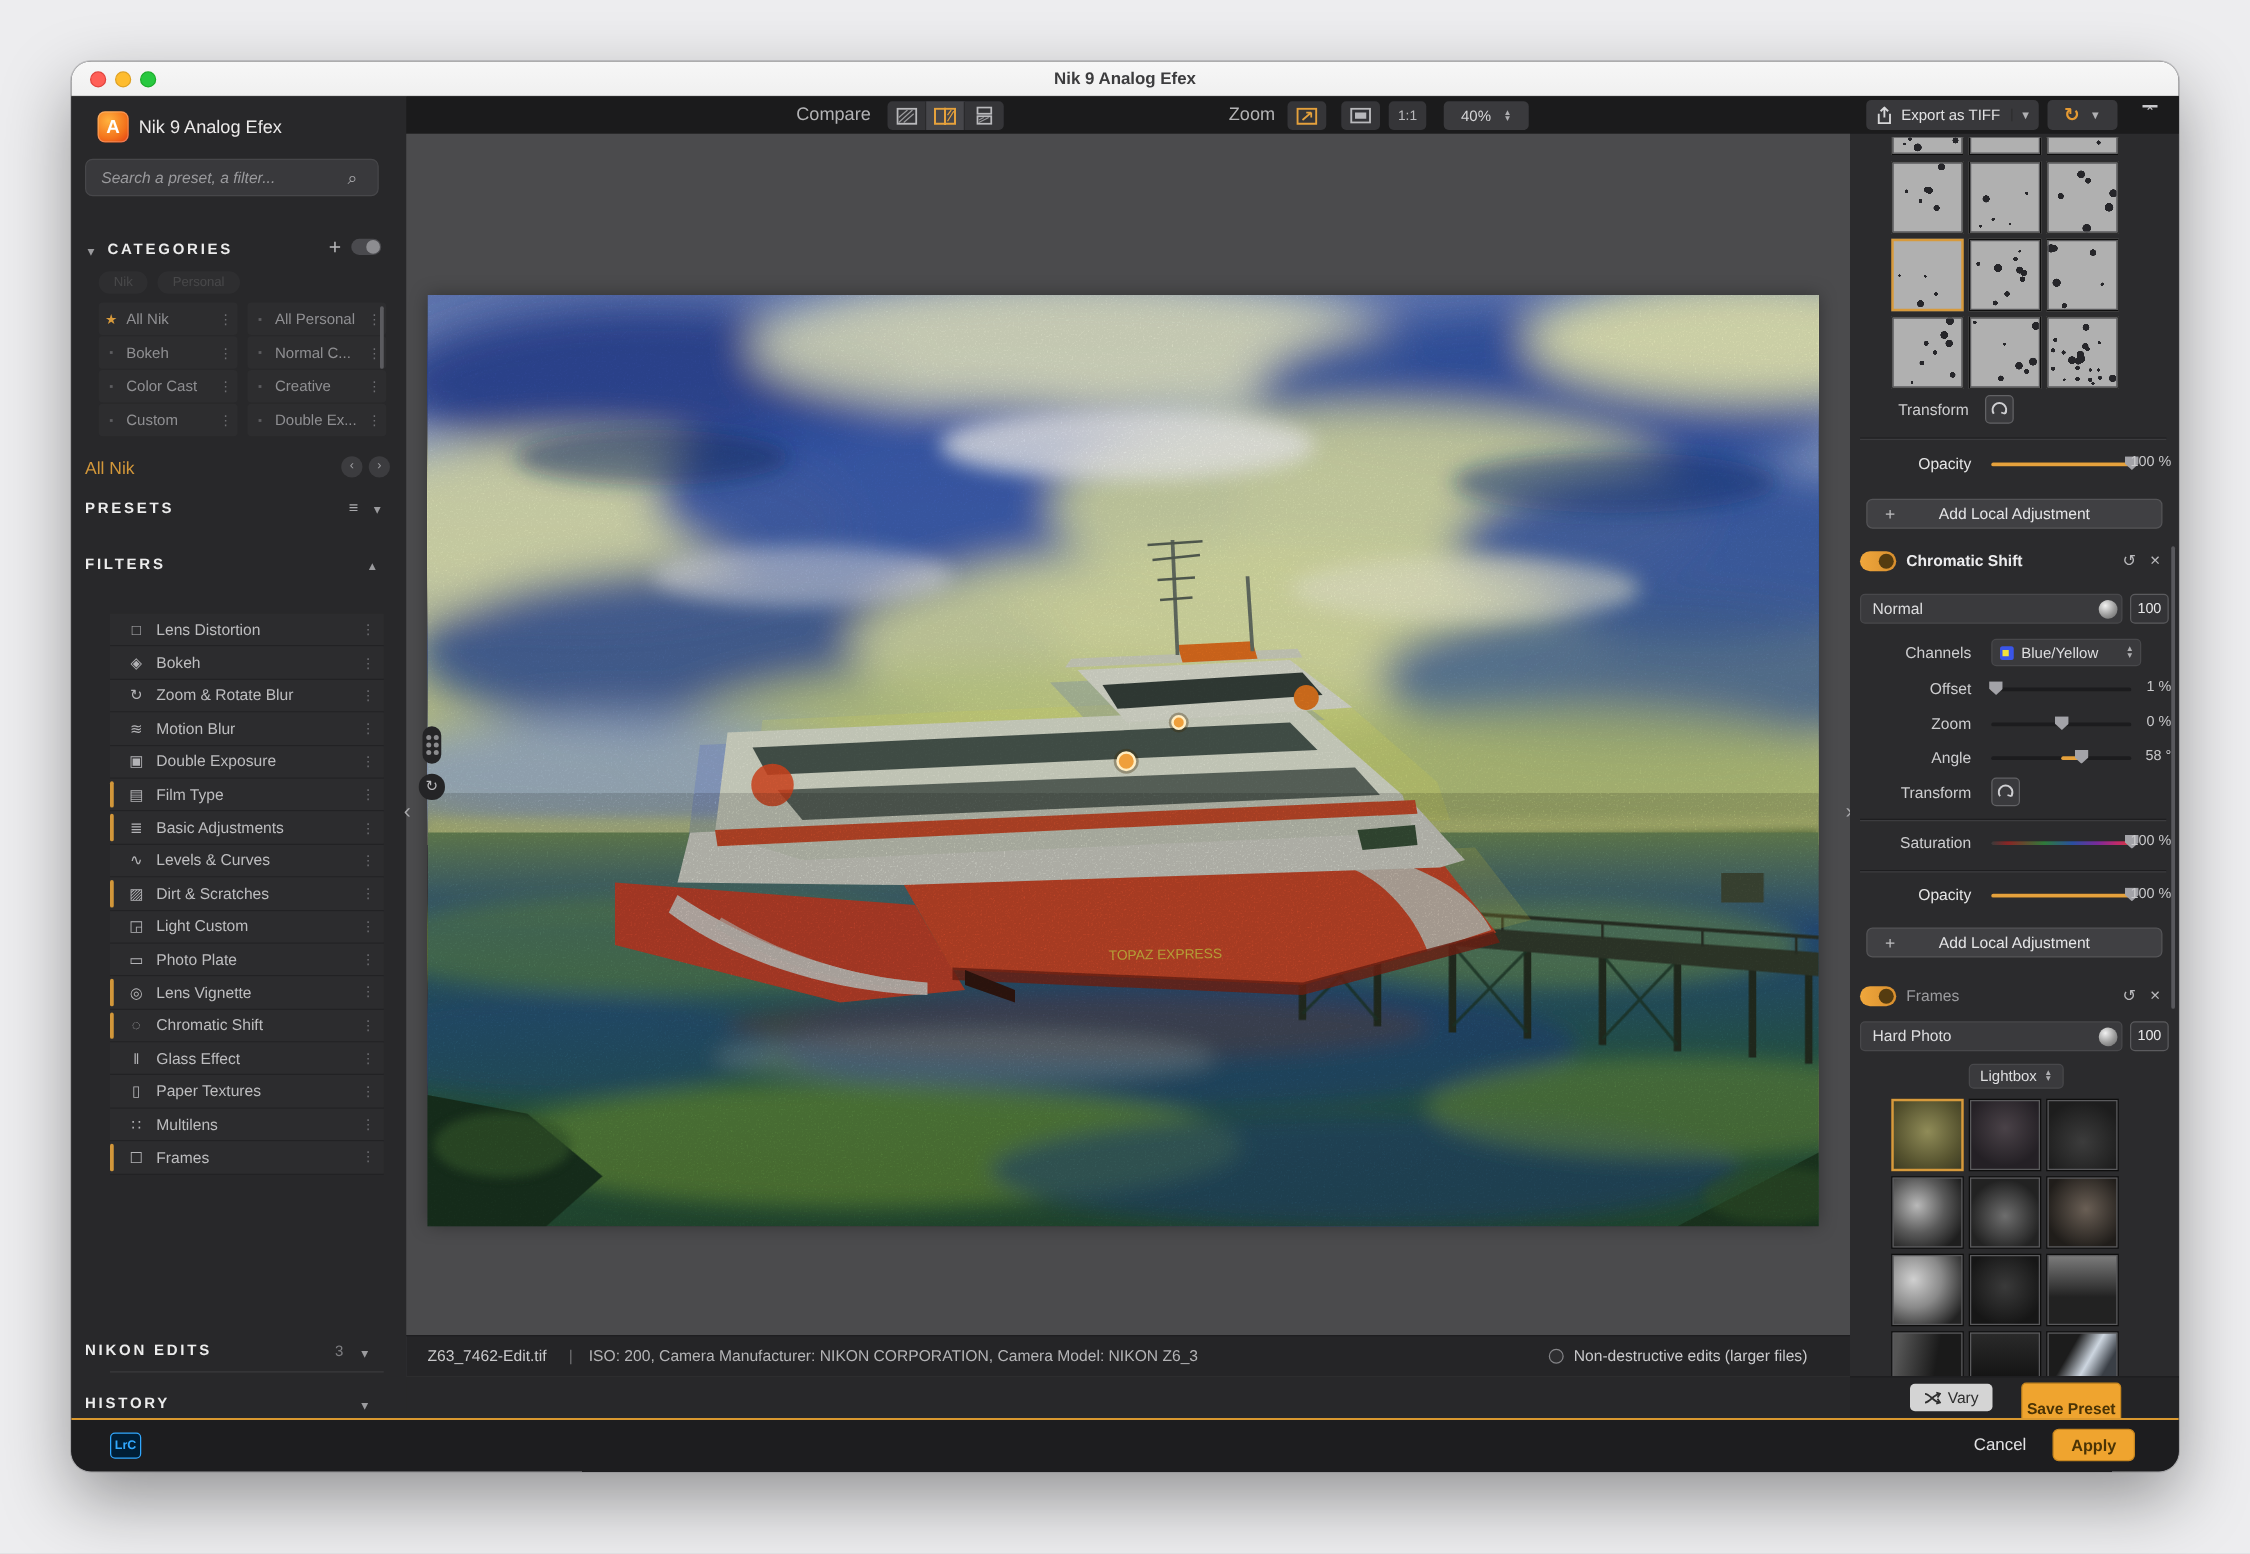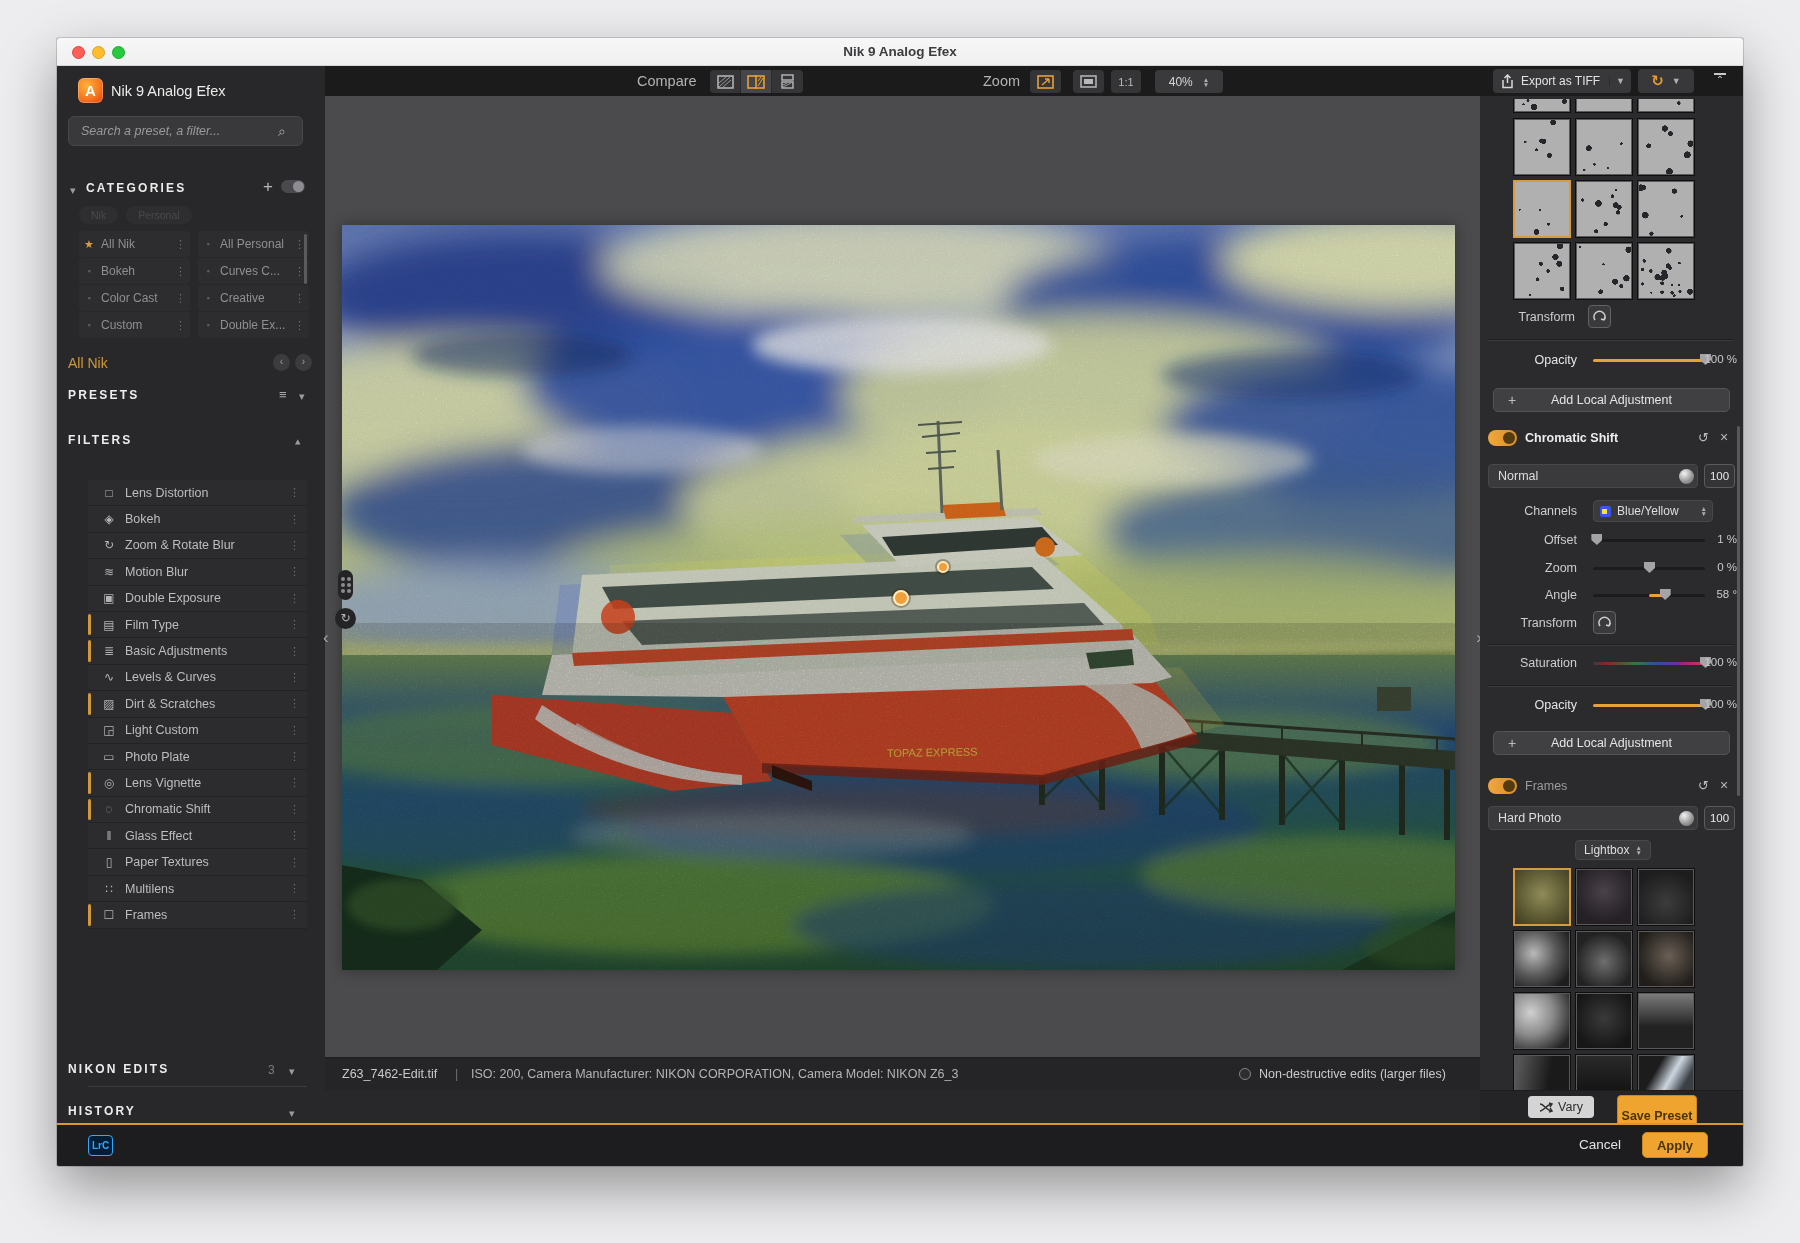--- a/index.html
+++ b/index.html
@@ -1,17 +1,17 @@
 <!DOCTYPE html>
 <html><head>
 <meta charset="utf-8">
 <style>
   html,body{margin:0;padding:0;width:1800px;height:1243px;background:#ededef;font-family:"Liberation Sans","DejaVu Sans",sans-serif;-webkit-font-smoothing:antialiased;overflow:hidden}
   *{box-sizing:border-box}
-  .window{position:absolute;left:57px;top:38px;width:1686px;height:1128px;border-radius:2px;overflow:hidden;background:#28282a;box-shadow:0 22px 55px rgba(0,0,0,.38),0 0 0 1px #c9c9cc}
+  .window{position:absolute;left:57px;top:49px;width:1686px;height:1128px;border-radius:16px;overflow:hidden;background:#28282a;box-shadow:0 22px 55px rgba(0,0,0,.38),0 0 0 1px #c9c9cc}
   
   .titlebar{position:absolute;left:0;top:0;right:0;height:28px;background:linear-gradient(#f7f7f7,#f0f0f0);border-bottom:1px solid #d6d6d6}
   .tl{position:absolute;top:8px;width:13px;height:13px;border-radius:50%}
   .tl.r{left:15px;background:#ff5f57;border:1px solid #e0443e}
   .tl.y{left:35px;background:#febc2e;border:1px solid #dea123}
   .tl.g{left:55px;background:#28c840;border:1px solid #1dad2b}
   .wtitle{position:absolute;left:0;right:0;top:6px;text-align:center;font-size:13.5px;font-weight:bold;color:#3c3c3e}
   
   .sidebar{position:absolute;left:0;top:28px;width:268px;bottom:43px;background:#28282a}
   .logo{position:absolute;left:21px;top:12px;width:25px;height:25px;border-radius:6px;background:radial-gradient(circle at 35% 30%,#ffb23e,#f4731c 60%,#e23a14);display:flex;align-items:center;justify-content:center;color:#fff;font-weight:bold;font-size:15px;box-shadow:inset 0 0 0 1px rgba(255,255,255,.25)}
@@ -181,21 +181,21 @@
           <span class="clabel">All Personal</span>
           <span class="kebab">⋮</span>
         </div>
         <div class="catitem">
           <span class="cicon ">▪</span>
           <span class="clabel">Bokeh</span>
           <span class="kebab">⋮</span>
         </div>
         <div class="catitem">
           <span class="cicon ">▪</span>
-          <span class="clabel">Curves C...</span>
+          <span class="clabel">Normal C...</span>
           <span class="kebab">⋮</span>
         </div>
         <div class="catitem">
           <span class="cicon ">▪</span>
           <span class="clabel">Color Cast</span>
           <span class="kebab">⋮</span>
         </div>
         <div class="catitem">
           <span class="cicon ">▪</span>
           <span class="clabel">Creative</span>

